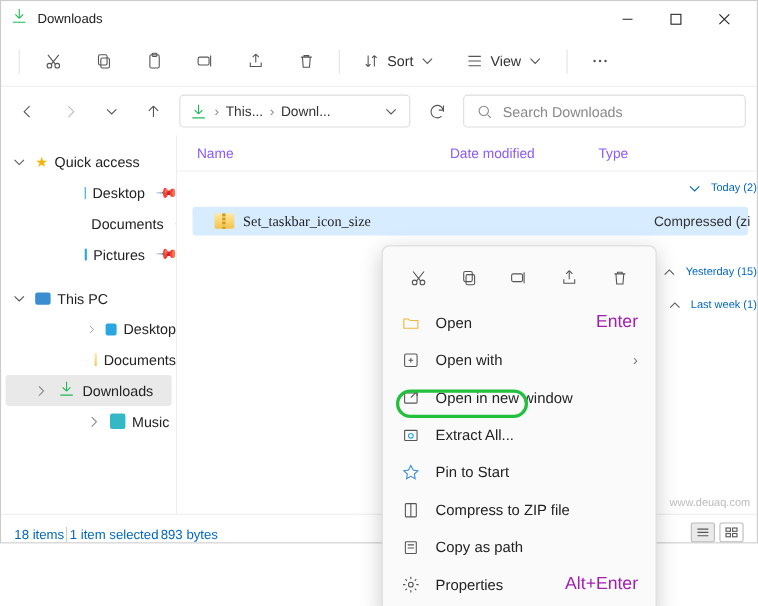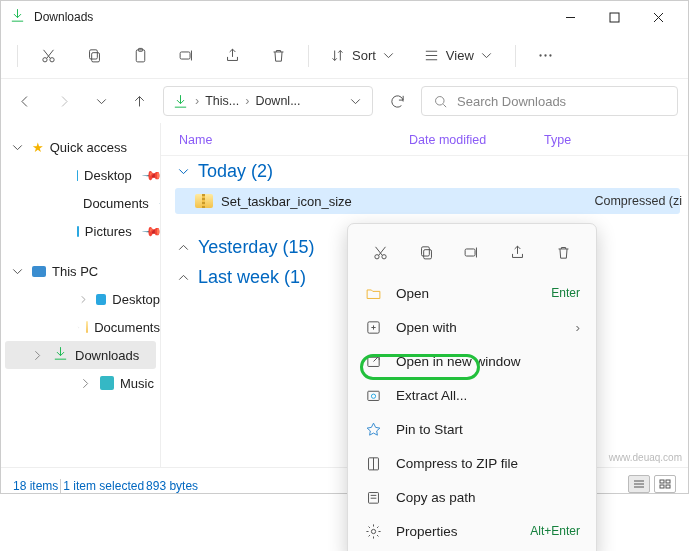--- a/index.html
+++ b/index.html
@@ -51,37 +51,37 @@
   .pc { width:14px; height:11px; background:#3a8dd0; border-radius:2px; display:inline-block;}
   .dl-ic { color:#1db954; }
   .music-ic { width:14px; height:14px; display:inline-block; background:#35b8c5; border-radius:2px; }
 
   .content { flex:1; position:relative; overflow:hidden; }
   .col-headers { display:flex; font-size:12.5px; color:#8b5cf6; padding: 10px 0 8px 18px; border-bottom: 1px solid #f0f0f0; }
   .col-headers .c1 { width: 230px; }
   .col-headers .c2 { width: 135px; }
   .col-headers .c3 { width: 100px; }
 
-  .group-row { display:flex; align-items:center; padding-left: 14px; height: 30px; color:#0067c0; font-size: 18px; gap:6px;}
+  .group-row { display:flex; align-items:center; padding-left: 14px; height: 30px; color:#0067c0; font-size: 10px; gap:6px;justify-content:flex-end;}
   .group-row .chevd { transform: rotate(0deg); }
   .group-row.coll .chevd { transform: rotate(-90deg); color:#555;}
   .item-row { display:flex; align-items:center; height: 26px; margin: 2px 8px 0 14px; }
   .item-row.sel { background:#d8ecff; border-radius:3px; }
   .item-row .zip { width:18px; height:14px; background:linear-gradient(#ffeaa0,#f3c24b); border-radius:2px; margin: 0 8px 0 20px; position:relative; }
   .item-row .zip::after{ content:""; position:absolute; left:7px; top:0; width:3px; height:14px; background:repeating-linear-gradient(#c99a2a 0 2px, #f3c24b 2px 4px);}
-  .item-row .fname { font-size: 13px; color:#222; white-space:nowrap; overflow:hidden; text-overflow:ellipsis; max-width: 140px;}
+  .item-row .fname { font-size: 13px; color:#222; white-space:nowrap; overflow:hidden; text-overflow:ellipsis; max-width: 140px; font-family: Liberation Serif, serif;}
   .item-row .ftype { position:absolute; right: 6px; font-size:12.5px; color:#333;}
 
   
   .ctx { position:absolute; left: 346px; top: 222px; width: 250px; background:#fafafa; border:1px solid #ddd; border-radius:7px; box-shadow: 0 6px 20px rgba(0,0,0,.2); padding: 8px 0 10px; z-index: 10; }
   .ctx-toolbar { display:flex; justify-content:space-around; padding: 4px 10px 8px; }
   .ctx-toolbar .cbtn { width:36px; height:32px; display:flex; align-items:center; justify-content:center; border-radius:4px; }
   .ctx-row { display:flex; align-items:center; height: 34px; padding: 0 16px; font-size: 13.5px; color:#222; gap: 14px; position:relative;}
   .ctx-row .ricon { width: 18px; display:flex; justify-content:center; }
-  .ctx-row .hint { position:absolute; right: 16px; color:#15803d; font-size:12px;}
+  .ctx-row .hint { position:absolute; right: 16px; color:#a21caf; font-size:16px;}
   .ctx-row .arrow-r { position:absolute; right: 16px; color:#777;}
   .highlight-ring { position:absolute; left: 359px; top: 353px; width: 120px; height: 26px; border: 3px solid #22c03c; border-radius: 14px; z-index:11; pointer-events:none;}
 
   
   .status { position:absolute; left:0; right:0; bottom:0; height:26px; border-top:1px solid #eee; display:flex; align-items:flex-end; padding: 0 12px; font-size:12px; color:#0067c0; gap: 2px;}
   .status .vbar { width:1px; height:14px; background:#ccc; }
   .status .views { margin-left:auto; display:flex; gap:4px;}
   .status .vbtn { width:22px; height:18px; border:1px solid #bbb; border-radius:2px; display:flex; align-items:center; justify-content:center;}
   .status .vbtn.active { background:#eaeaea;}
 

